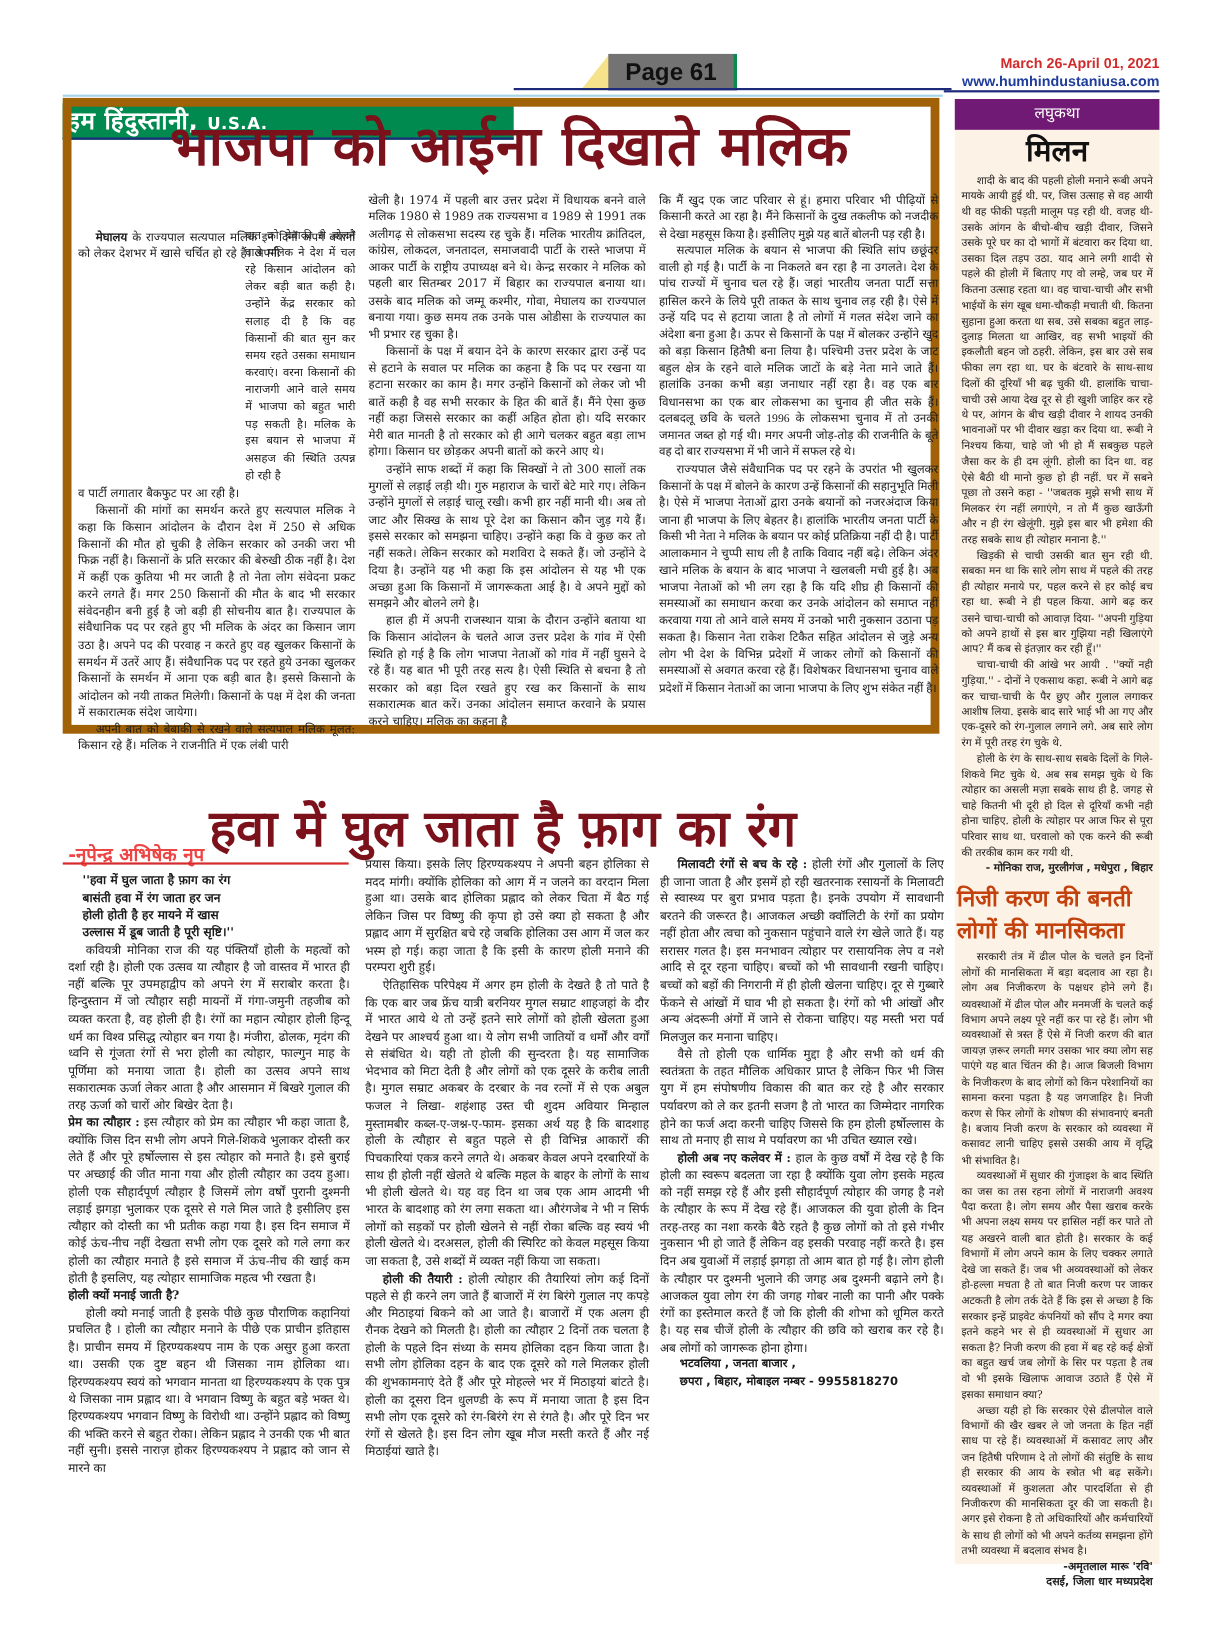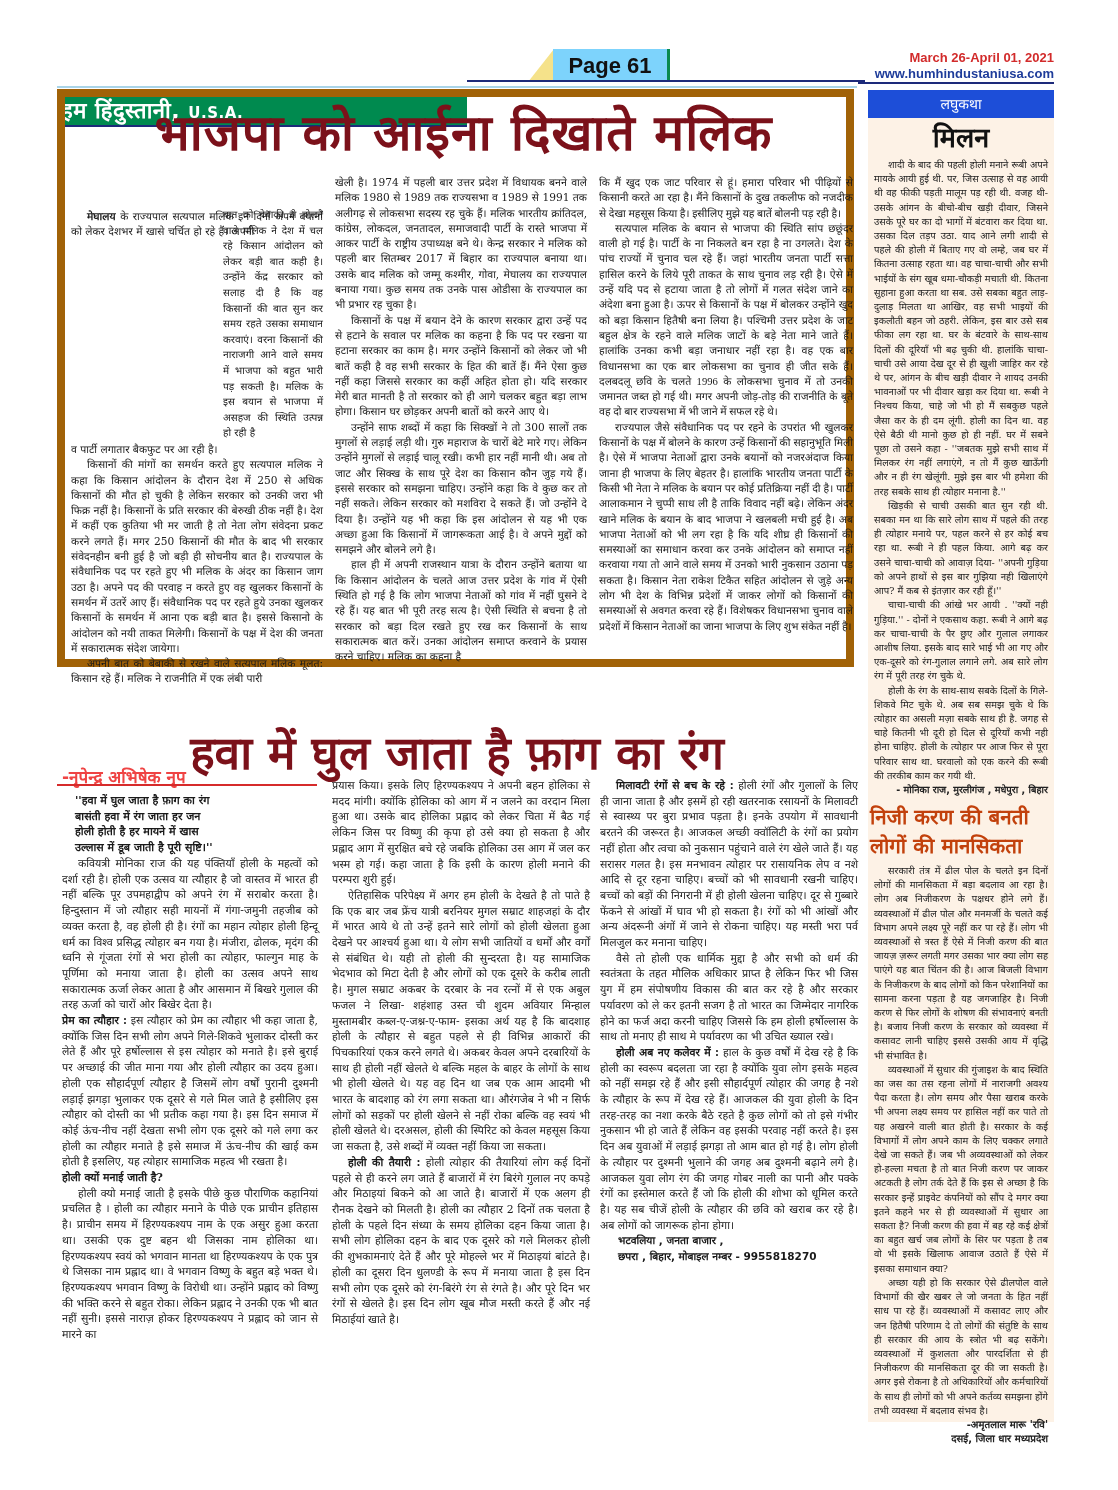--- a/index.html
+++ b/index.html
@@ -2,21 +2,21 @@
 <html><head>
 <meta charset="utf-8">
 <style>
   * { box-sizing: border-box; margin: 0; padding: 0; }
   body { width: 1118px; height: 1490px; background: #ffffff; font-family: "DejaVu Serif", serif; color: #1a1a1a; position: relative; overflow: hidden; }
 
   
   .masthead { position: absolute; left: 57px; top: 49px; width: 410px; height: 33px; background: #008a4f; border-bottom: 2px solid #1d2a7a; margin-top: 45px; }
   .masthead .title { color: #fff; font-family: "DejaVu Sans", sans-serif; font-weight: bold; font-size: 22px; line-height: 33px; padding-left: 4px; letter-spacing: 0.5px; }
   .masthead .title .usa { font-size: 15px; }
-  .page-tab { position: absolute; left: 553px; top: 49px; width: 117px; height: 33px; background: #7dd3fc; border-right: 3px solid #0a8a4f; border-bottom: 2px solid #1d2a7a; font-family: "Liberation Sans", sans-serif; font-weight: bold; font-size: 22px; line-height: 33px; text-align: center; color: #111; }
+  .page-tab { position: absolute; left: 553px; top: 49px; width: 117px; height: 33px; background: #737373; border-right: 3px solid #0a8a4f; border-bottom: 2px solid #1d2a7a; font-family: "Liberation Sans", sans-serif; font-weight: bold; font-size: 22px; line-height: 33px; text-align: center; color: #111; }
   .page-tab-slope { position: absolute; left: 528px; top: 49px; width: 0; height: 0; border-left: 26px solid transparent; border-bottom: 33px solid #f5e28a; }
   .masthead-rule { position: absolute; left: 467px; top: 80px; width: 398px; height: 2px; background: #1d2a7a; }
   .dateline { position: absolute; left: 858px; top: 50px; width: 196px; text-align: right; font-family: "Liberation Sans", sans-serif; font-weight: bold; }
   .dateline .date { color: #d22b2b; font-size: 13px; line-height: 16px; }
   .dateline .url { color: #1e3c9a; font-size: 13px; line-height: 16px; }
   .dateline-rule { position: absolute; left: 858px; top: 82px; width: 196px; height: 2px; background: #1d2a7a; }
   .sub-rule { position: absolute; left: 57px; top: 86px; width: 800px; height: 2px; background: #a9d4e8; }
 
   
   .art1 { position: absolute; left: 57px; top: 89px; width: 797px; height: 578px; border: 8px solid #a16207; }
@@ -40,21 +40,21 @@
   .author1 .mail { font-family: "DejaVu Serif", serif; font-size: 10px; line-height: 14px; }
 
   
   .h2 { position: absolute; left: 57px; top: 722px; width: 800px; text-align: center; font-family: "DejaVu Sans", sans-serif; font-weight: bold; font-size: 46px; line-height: 54px; color: #7b111a; }
   .byline2 { position: absolute; left: 62px; top: 762px; font-family: "DejaVu Sans", sans-serif; font-weight: bold; font-size: 17px; color: #ef4444; }
   .byline2-rule { position: absolute; left: 57px; top: 784px; width: 260px; height: 2px; background: #d62b2b; }
   .poem { position: absolute; left: 75px; top: 793px; width: 240px; font-weight: bold; font-size: 11px; line-height: 15.6px; }
 
   
   .side { position: absolute; left: 868px; top: 90px; width: 186px; height: 1332px; background: #fdf2e6; }
-  .side-label { position: absolute; left: 0; top: 0; width: 186px; height: 28px; background: #1d4ed8; color: #fff; text-align: center; font-family: Liberation Sans, sans-serif; font-size: 14px; line-height: 28px; }
+  .side-label { position: absolute; left: 0; top: 0; width: 186px; height: 28px; background: #701a75; color: #fff; text-align: center; font-family: Liberation Mono, monospace; font-size: 14px; line-height: 28px; }
   .side-title { position: absolute; left: 0; top: 30px; width: 186px; text-align: center; font-family: "DejaVu Sans", sans-serif; font-weight: bold; font-size: 27px; line-height: 36px; color: #111; }
   .side-col { position: absolute; left: 6px; width: 174px; font-size: 9.6px; line-height: 14.2px; text-align: justify; color: #222; }
   .side-col p { text-indent: 14px; }
   .side-author { text-align: right; font-family: "DejaVu Sans", sans-serif; font-weight: bold; font-size: 9.6px; line-height: 14px; }
   .side-h2 { position: absolute; left: 2px; top: 713px; width: 184px; font-family: "DejaVu Sans", sans-serif; font-weight: bold; font-size: 20.5px; line-height: 29px; color: #c2410c; }
   .sig { text-align: right; font-family: "DejaVu Sans", sans-serif; font-weight: bold; font-size: 10px; line-height: 14px; }
 </style>
 </head>
 <body>
 

